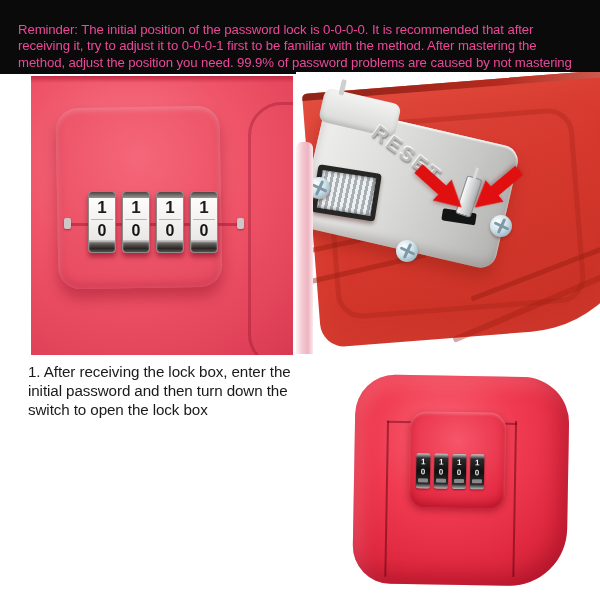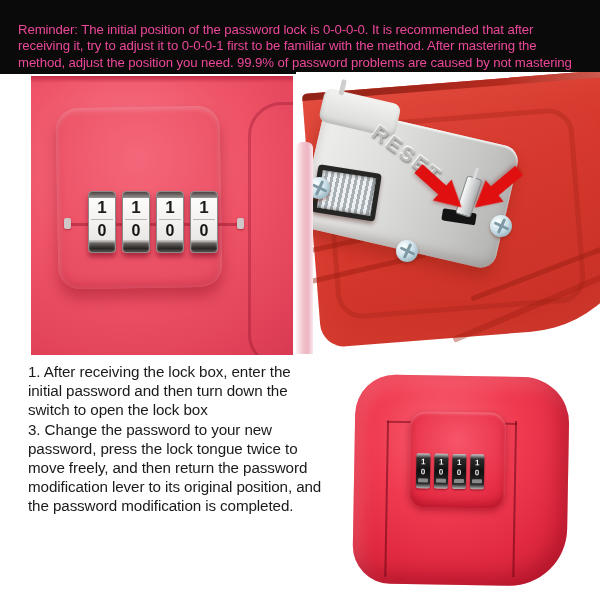--- a/index.html
+++ b/index.html
@@ -207,25 +207,20 @@
       <div class="a-shaft"></div>
       <div class="a-head"></div>
     </div>
     <div class="pink-strip"></div>
   </div>
 
   <div class="instructions">
     <p>1. After receiving the lock box, enter the
 initial password and then turn down the
 switch to open the lock box</p>
-    <p>3. Change the password to your new
-password, press the lock tongue twice to
-move freely, and then return the password
-modification lever to its original position, and
-the password modification is completed.</p>
   </div>
 
   <div class="photo-product">
     <div class="pbox">
       <div class="seamL"></div>
       <div class="seamR"></div>
       <div class="seamT"></div>
       <div class="p-panel">
         <div class="p-dials">
           <div class="pdial">

